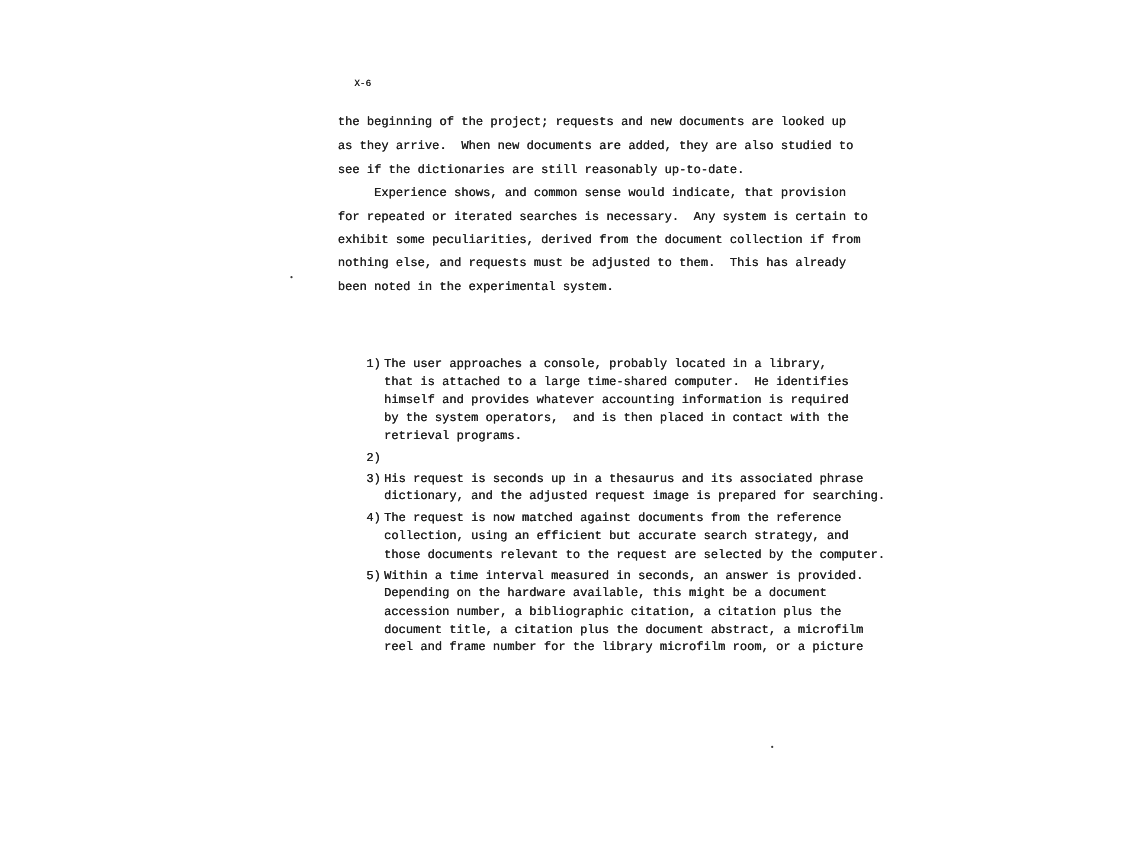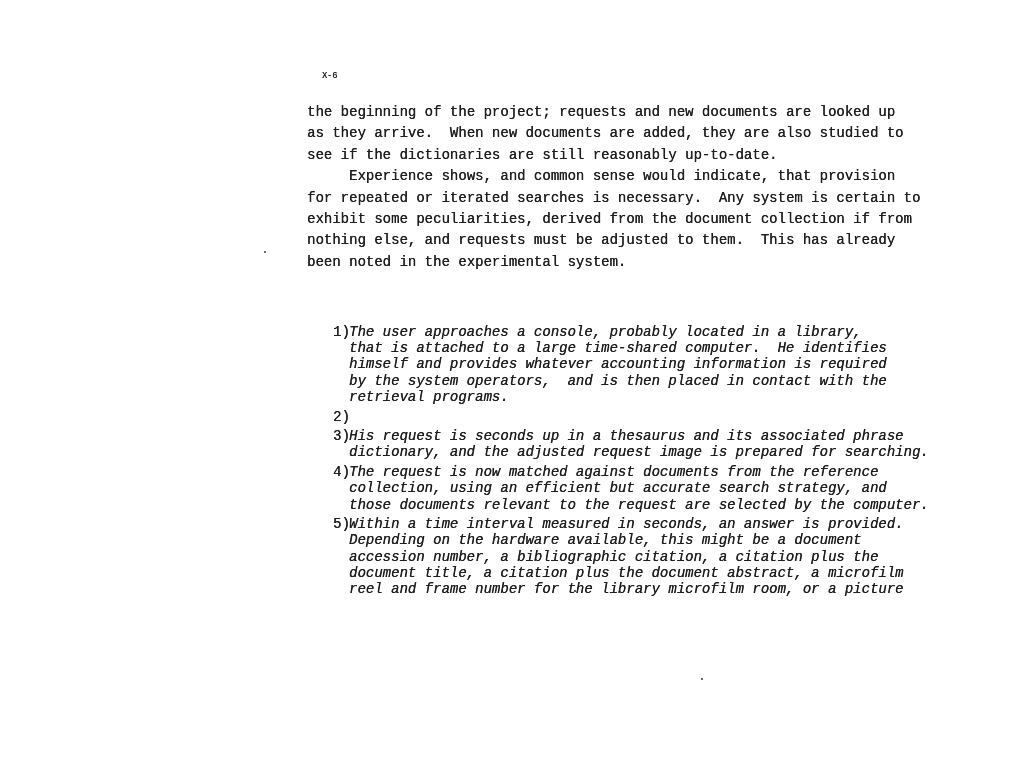--- a/index.html
+++ b/index.html
@@ -10,21 +10,21 @@
   .canvas {
     position: relative;
     width: 1024px;
     height: 704px;
     background: #ffffff;
     overflow: hidden;
     font-family: "Liberation Mono", "DejaVu Sans Mono", monospace;
     color: #1e1e1e;
   }
   .typed {
-    font-size: 14px;
+    font-size: 11px;
     text-shadow: 0.25px 0 0 currentColor;
     letter-spacing: 0;
   }
   .page-number {
     position: absolute;
     left: 322px;
     top: 71px;
     font-size: 8.5px;
   }
   .paragraphs {
@@ -46,21 +46,20 @@
     margin-bottom: 3.5px;
   }
   .list-item .num {
     flex: 0 0 16px;
     width: 16px;
     line-height: 16.2px;
   }
   .list-item .item-lines {
     white-space: pre;
     line-height: 16.2px;
-    font-style: italic;
   }
   .speck {
     position: absolute;
     width: 2px;
     height: 2px;
     background: #3a3a3a;
     border-radius: 50%;
   }
   .speck-1 { left: 264px; top: 251px; }
   .speck-2 { left: 701px; top: 678px; }

